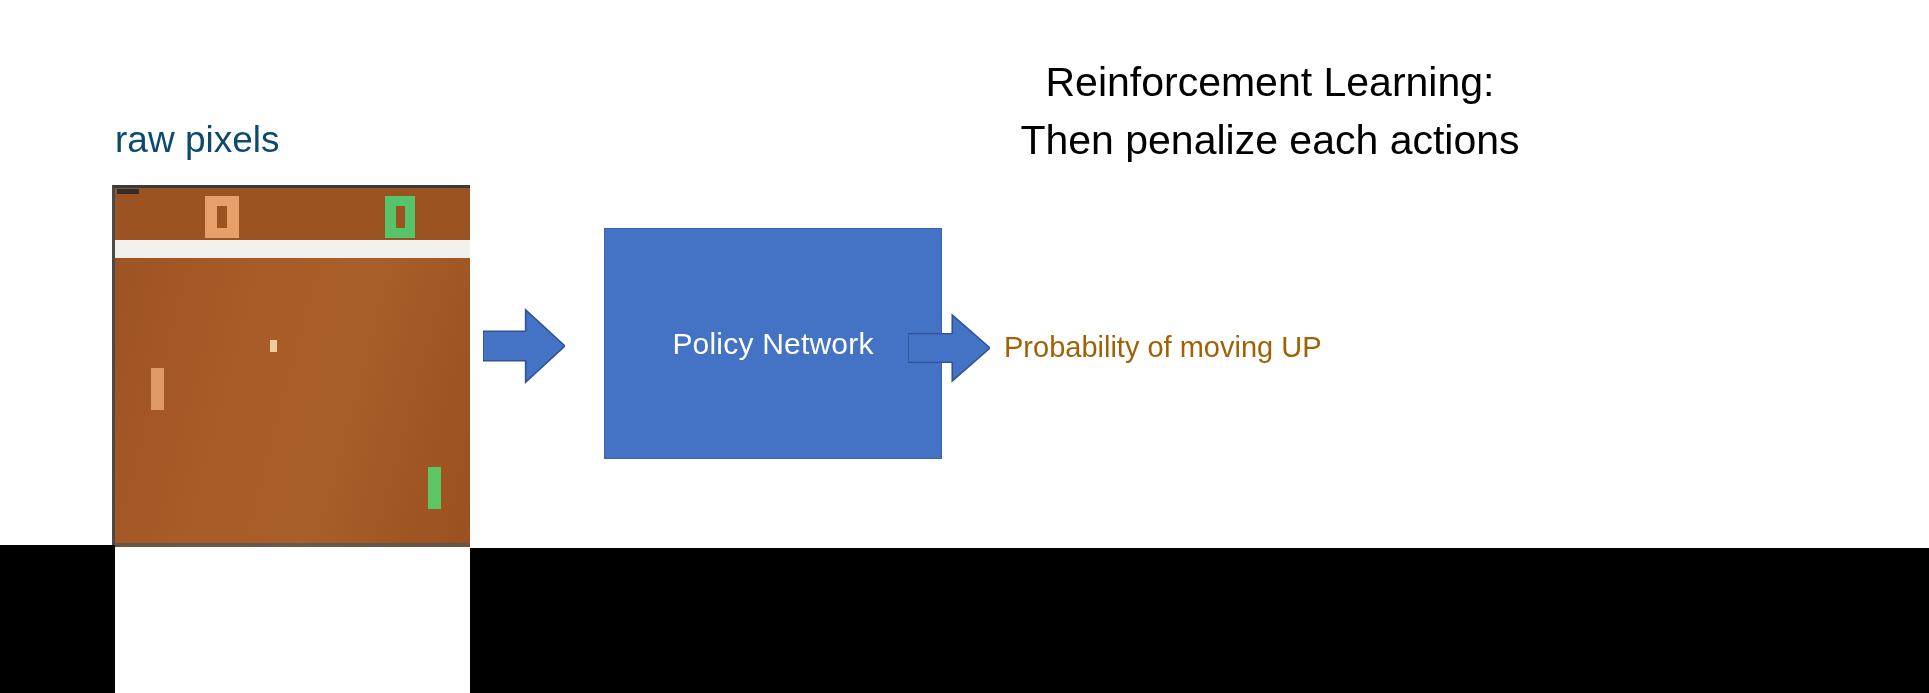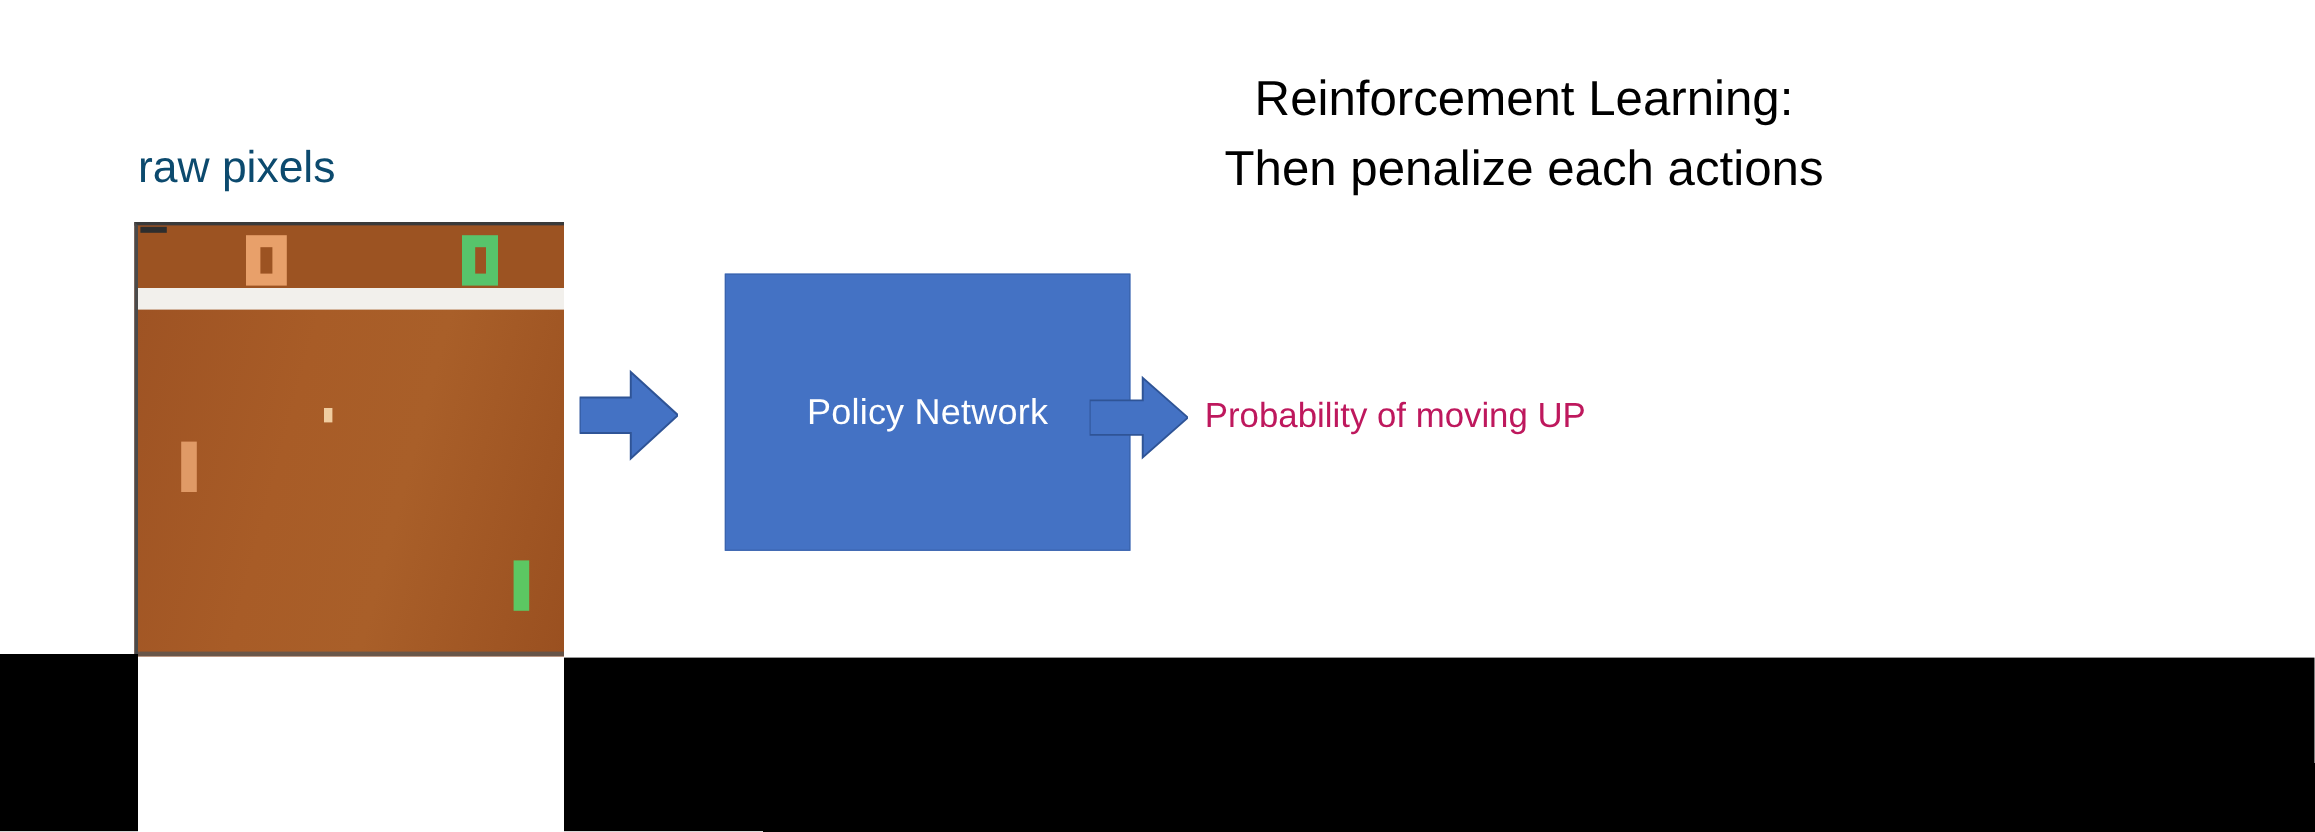--- a/index.html
+++ b/index.html
@@ -172,21 +172,21 @@
     white-space: nowrap;
   }
 
   
   #output-label {
     position: absolute;
     left: 1004px;
     top: 331px;
     font-family: "Liberation Sans", sans-serif;
     font-size: 29px;
-    color: #be185d;
+    color: #a16207;
     white-space: nowrap;
   }
 
   
   #title-block {
     position: absolute;
     left: 620px;
     top: 53px;
     width: 1300px;
     text-align: center;

